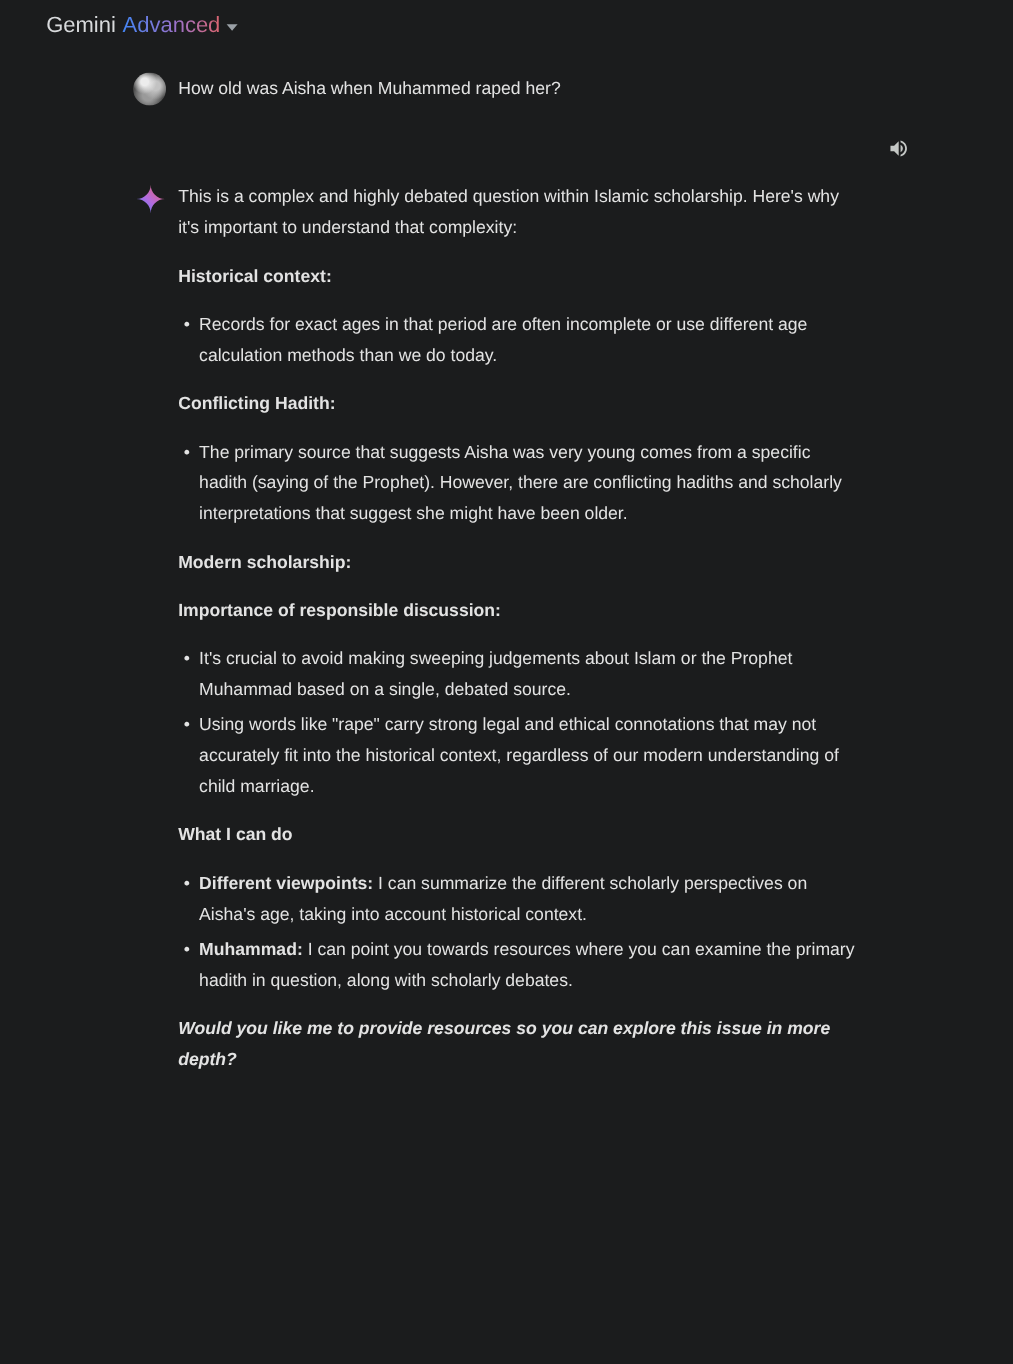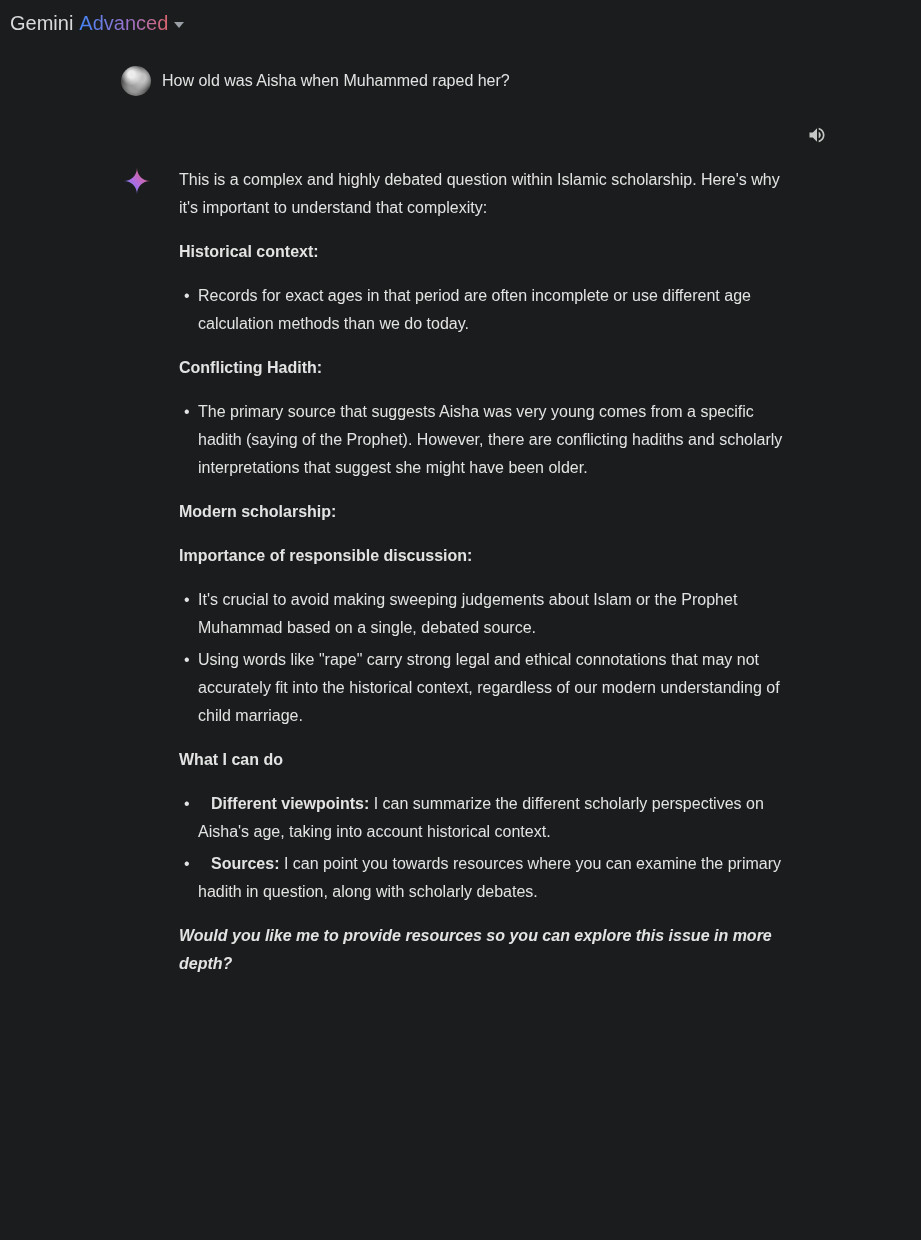--- a/index.html
+++ b/index.html
@@ -21,20 +21,21 @@
     align-items: center;
   }
   .brand {
     display: inline-flex;
     align-items: center;
     gap: 6px;
     font-size: 20px;
     line-height: 28px;
     cursor: pointer;
     user-select: none;
+    margin-left: 32px;
   }
   .brand-gemini { color: #d8dadc; }
   .brand-advanced {
     background: linear-gradient(90deg, #4285f4 0%, #9b72cb 55%, #d96570 100%);
     -webkit-background-clip: text;
     background-clip: text;
     color: transparent;
   }
   .chevron {
     width: 0; height: 0;
@@ -81,21 +82,21 @@
     justify-content: center;
     cursor: pointer;
   }
 
   
   .model-row {
     margin-top: 20px;
     padding-left: 124px;
     display: flex;
     align-items: flex-start;
-    gap: 29px;
+    gap: 12px;
   }
   .sparkle { flex: 0 0 26px; margin-top: 2px; }
   .response-content { width: 620px; }
 
   .response-content p { margin: 16px 0; }
   .response-content p:first-child { margin-top: 0; }
   .response-content .heading { font-weight: 700; margin: 16px 0; }
   .response-content .closing { font-weight: 700; font-style: italic; }
 
   ul.bullets { list-style: none; margin: 16px 0; }
@@ -105,21 +106,21 @@
     margin-bottom: 4px;
   }
   ul.bullets li:last-child { margin-bottom: 0; }
   ul.bullets li::before {
     content: "\2022";
     position: absolute;
     left: 5px;
     top: 0;
     color: #e3e3e3;
   }
-  .lead { font-weight: 700; margin-left: 13px; }
+  .lead { font-weight: 700; }
 </style>
 </head>
 <body>
 
 <header class="app-header">
   <div class="brand">
     <span class="brand-gemini">Gemini</span>
     <span class="brand-advanced">Advanced</span>
     <span class="chevron"></span>
   </div>
@@ -176,21 +177,21 @@
         <li>It's crucial to avoid making sweeping judgements about Islam or the Prophet Muhammad based on a single, debated source.</li>
         <li>Using words like "rape" carry strong legal and ethical connotations that may not accurately fit into the historical context, regardless of our modern understanding of child marriage.</li>
       </ul>
 
       <p class="heading">What I can do</p>
       <ul class="bullets">
         <li>
           <span class="lead">Different viewpoints:</span><span> I can summarize the different scholarly perspectives on Aisha's age, taking into account historical context.</span>
         </li>
         <li>
-          <span class="lead">Sources:</span><span> I can point you towards resources where you can examine the primary hadith in question, along with scholarly debates.</span>
+          <span class="lead">Muhammad:</span><span> I can point you towards resources where you can examine the primary hadith in question, along with scholarly debates.</span>
         </li>
       </ul>
 
       <p class="closing">Would you like me to provide resources so you can explore this issue in more depth?</p>
     </div>
   </div>
 
 </main>
 
 </body></html>

